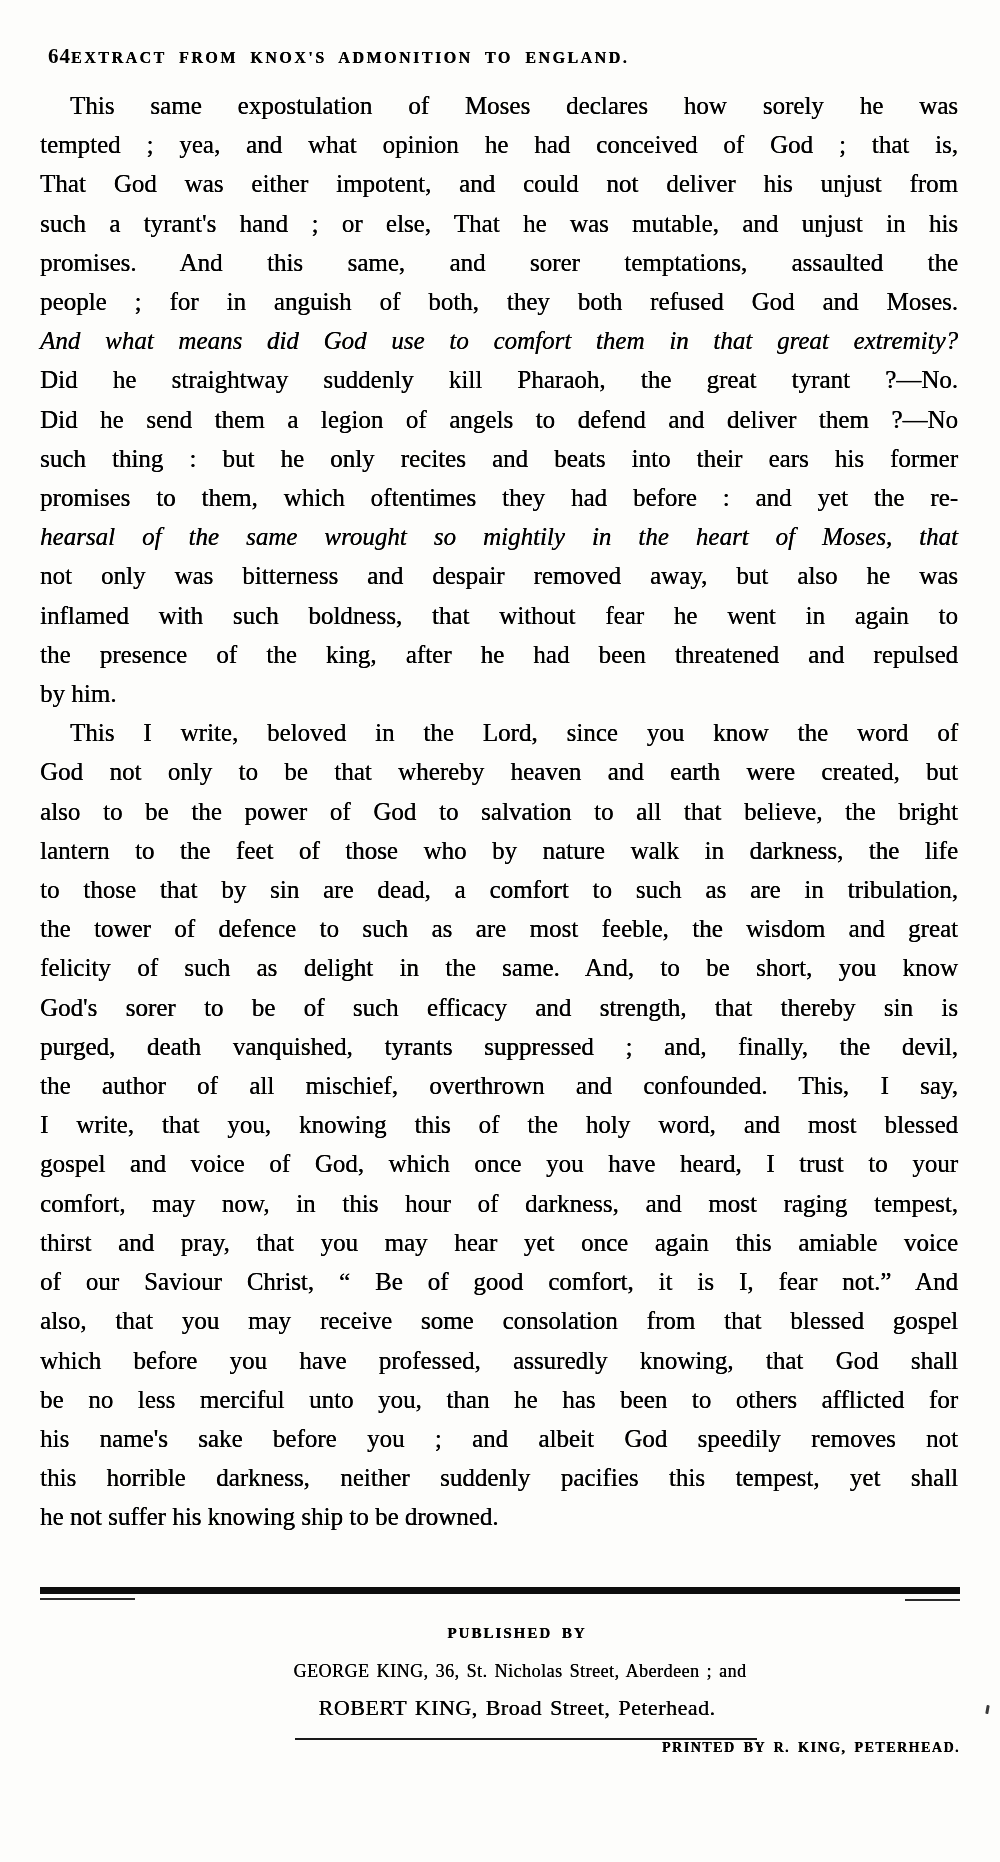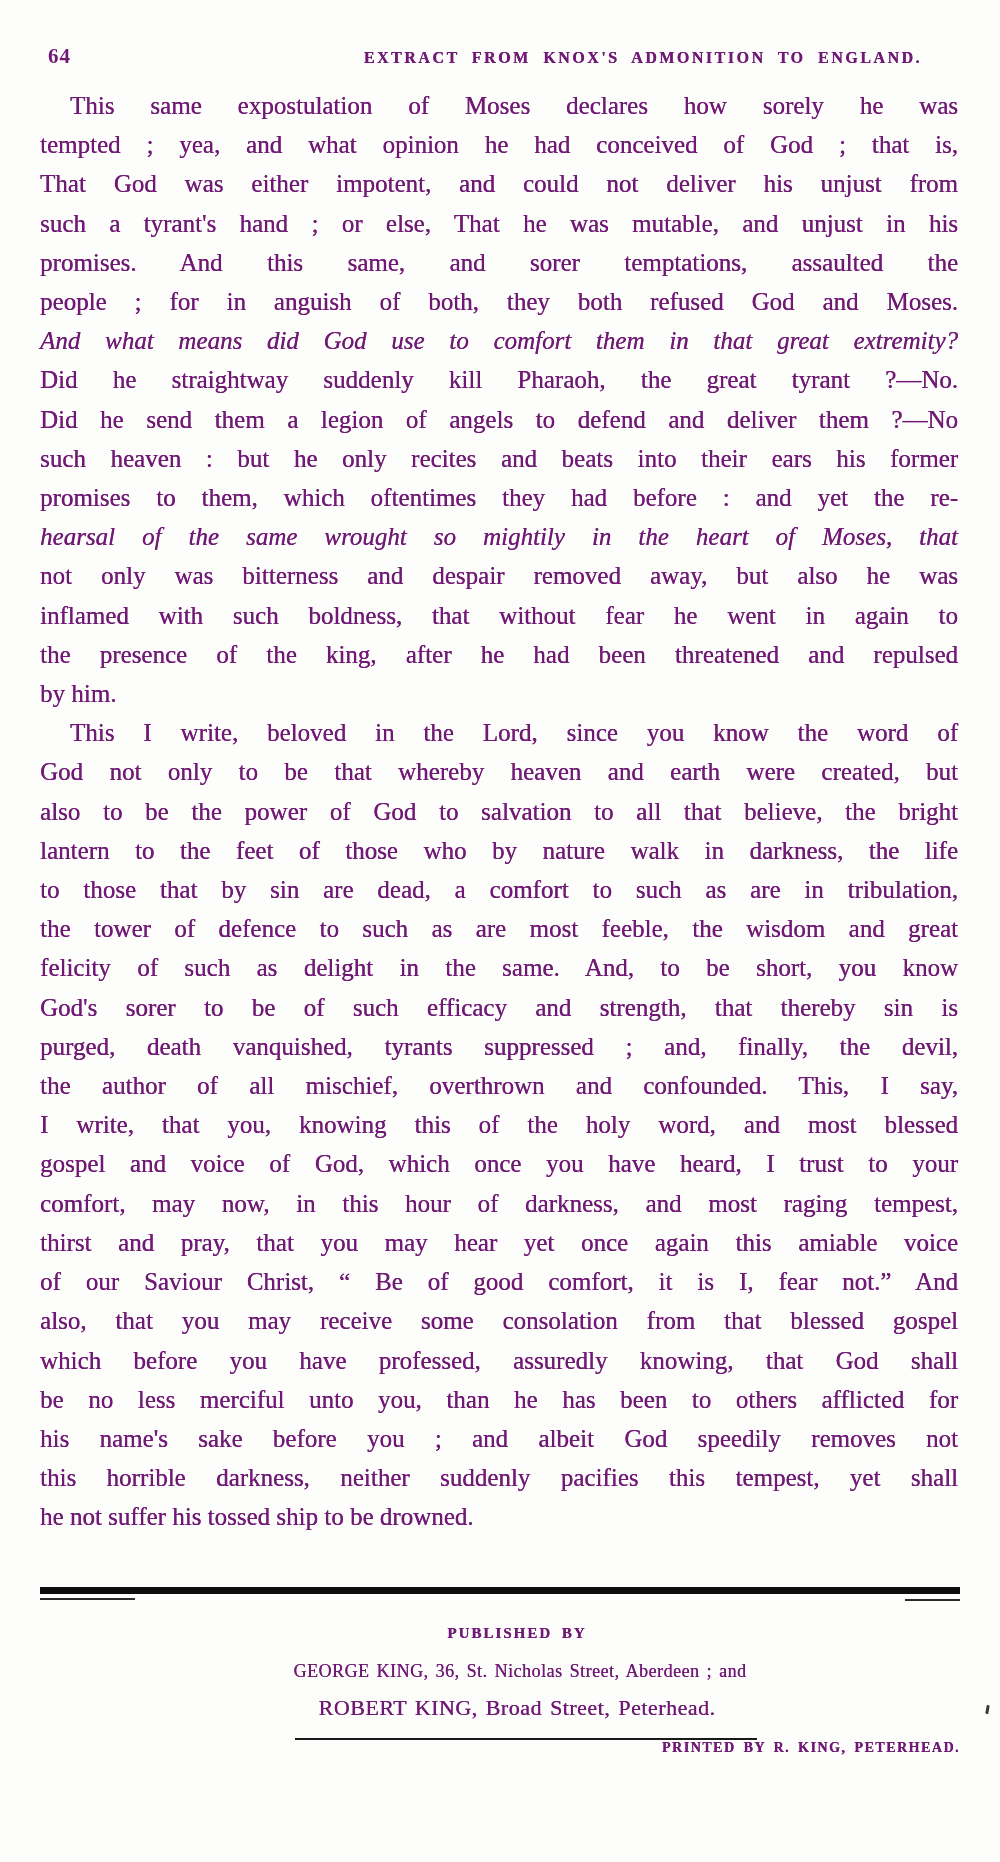--- a/index.html
+++ b/index.html
@@ -1,33 +1,33 @@
 <!DOCTYPE html>
 <html><head>
 <meta charset="utf-8">
 <style>
   html,body{margin:0;padding:0;background:#ffffff;}
   .page{
     position:relative;
     width:1000px;height:1862px;
     background:#fdfdfb;
-    color:#701a75;
+    color:#000000;
     font-family:"Liberation Serif","DejaVu Serif",serif;
     overflow:hidden;
   }
   
   .page-header{
     position:absolute;top:44px;left:48px;right:48px;
     display:flex;align-items:baseline;
   }
   .page-number{
     font-size:21px;font-weight:700;letter-spacing:1px;
   }
   .running-head{
-    flex:1;text-align:right;
+    flex:1;text-align:left;
     font-size:16px;font-weight:700;
     letter-spacing:2.5px;word-spacing:6px;
     padding-right:30px;
     text-shadow:0.3px 0 0 currentColor;
   }
   
   .page-body{
     position:absolute;top:86px;left:40px;width:918px;
   }
   .line{
@@ -101,21 +101,21 @@
     <div class="para">
       <div class="line first">This same expostulation of Moses declares how sorely he was</div>
       <div class="line">tempted ; yea, and what opinion he had conceived of God ; that is,</div>
       <div class="line">That God was either impotent, and could not deliver his unjust from</div>
       <div class="line">such a tyrant's hand ; or else, That he was mutable, and unjust in his</div>
       <div class="line">promises.  And this same, and sorer temptations, assaulted the</div>
       <div class="line">people ; for in anguish of both, they both refused God and Moses.</div>
       <div class="line it">And what means did God use to comfort them in that great extremity?</div>
       <div class="line">Did he straightway suddenly kill Pharaoh, the great tyrant ?—No.</div>
       <div class="line">Did he send them a legion of angels to defend and deliver them ?—No</div>
-      <div class="line">such heaven : but he only recites and beats into their ears his former</div>
+      <div class="line">such thing : but he only recites and beats into their ears his former</div>
       <div class="line">promises to them, which oftentimes they had before : and yet the re-</div>
       <div class="line it">hearsal of the same wrought so mightily in the heart of Moses, that</div>
       <div class="line">not only was bitterness and despair removed away, but also he was</div>
       <div class="line">inflamed with such boldness, that without fear he went in again to</div>
       <div class="line">the presence of the king, after he had been threatened and repulsed</div>
       <div class="line end">by him.</div>
     </div>
 
     <div class="para">
       <div class="line first">This I write, beloved in the Lord, since you know the word of</div>
@@ -131,21 +131,21 @@
       <div class="line">I write, that you, knowing this of the holy word, and most blessed</div>
       <div class="line">gospel and voice of God, which once you have heard, I trust to your</div>
       <div class="line">comfort, may now, in this hour of darkness, and most raging tempest,</div>
       <div class="line">thirst and pray, that you may hear yet once again this amiable voice</div>
       <div class="line">of our Saviour Christ, “ Be of good comfort, it is I, fear not.”  And</div>
       <div class="line">also, that you may receive some consolation from that blessed gospel</div>
       <div class="line">which before you have professed, assuredly knowing, that God shall</div>
       <div class="line">be no less merciful unto you, than he has been to others afflicted for</div>
       <div class="line">his name's sake before you ; and albeit God speedily removes not</div>
       <div class="line">this horrible darkness, neither suddenly pacifies this tempest, yet shall</div>
-      <div class="line end">he not suffer his tossed ship to be drowned.</div>
+      <div class="line end">he not suffer his knowing ship to be drowned.</div>
     </div>
 
   </main>
 
   <div class="rule-thick"></div>
   <div class="rule-thick-sub-left"></div>
   <div class="rule-thick-sub-right"></div>
 
   <footer class="colophon">
     <div class="published-by">PUBLISHED BY</div>

